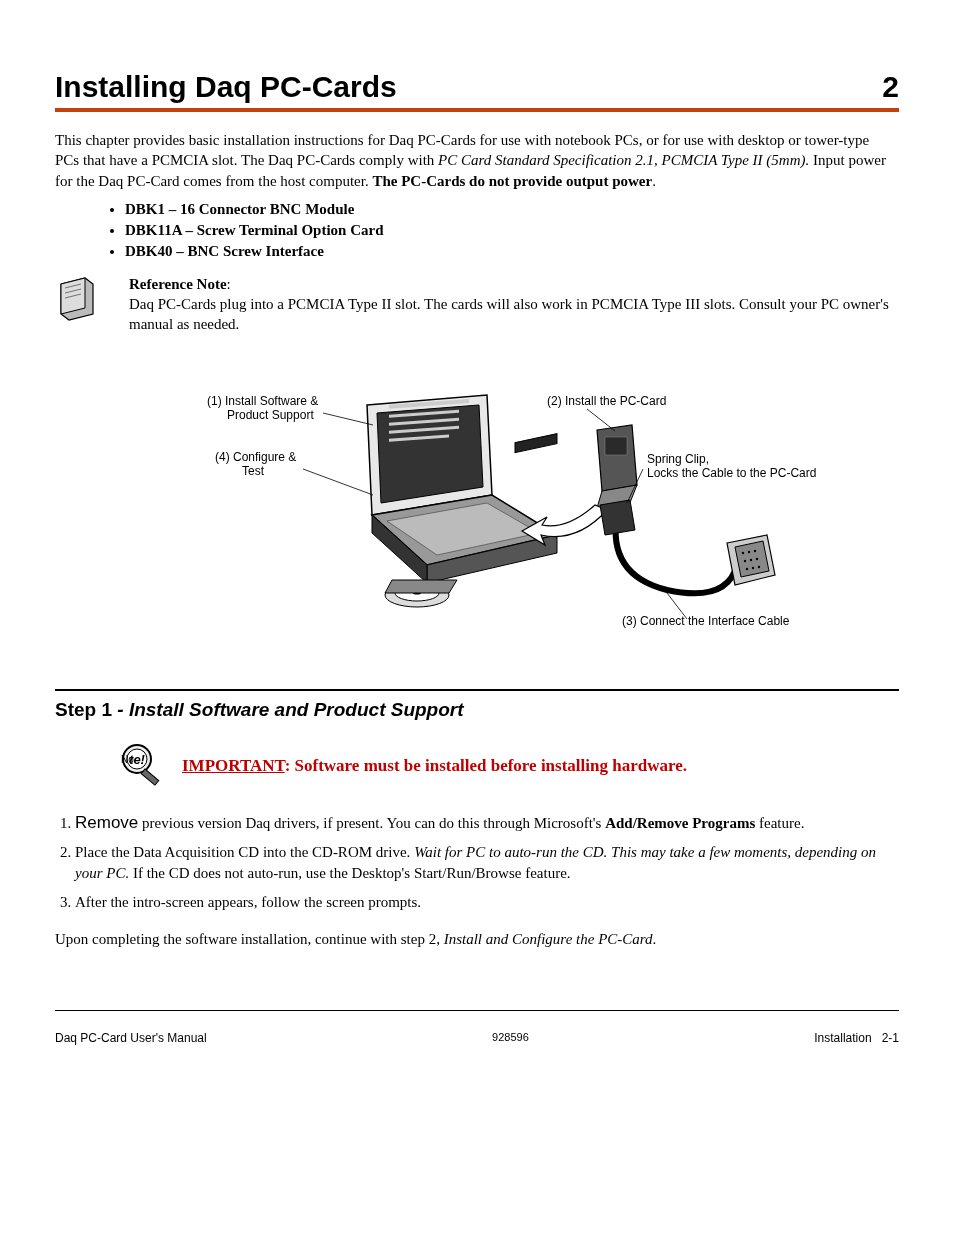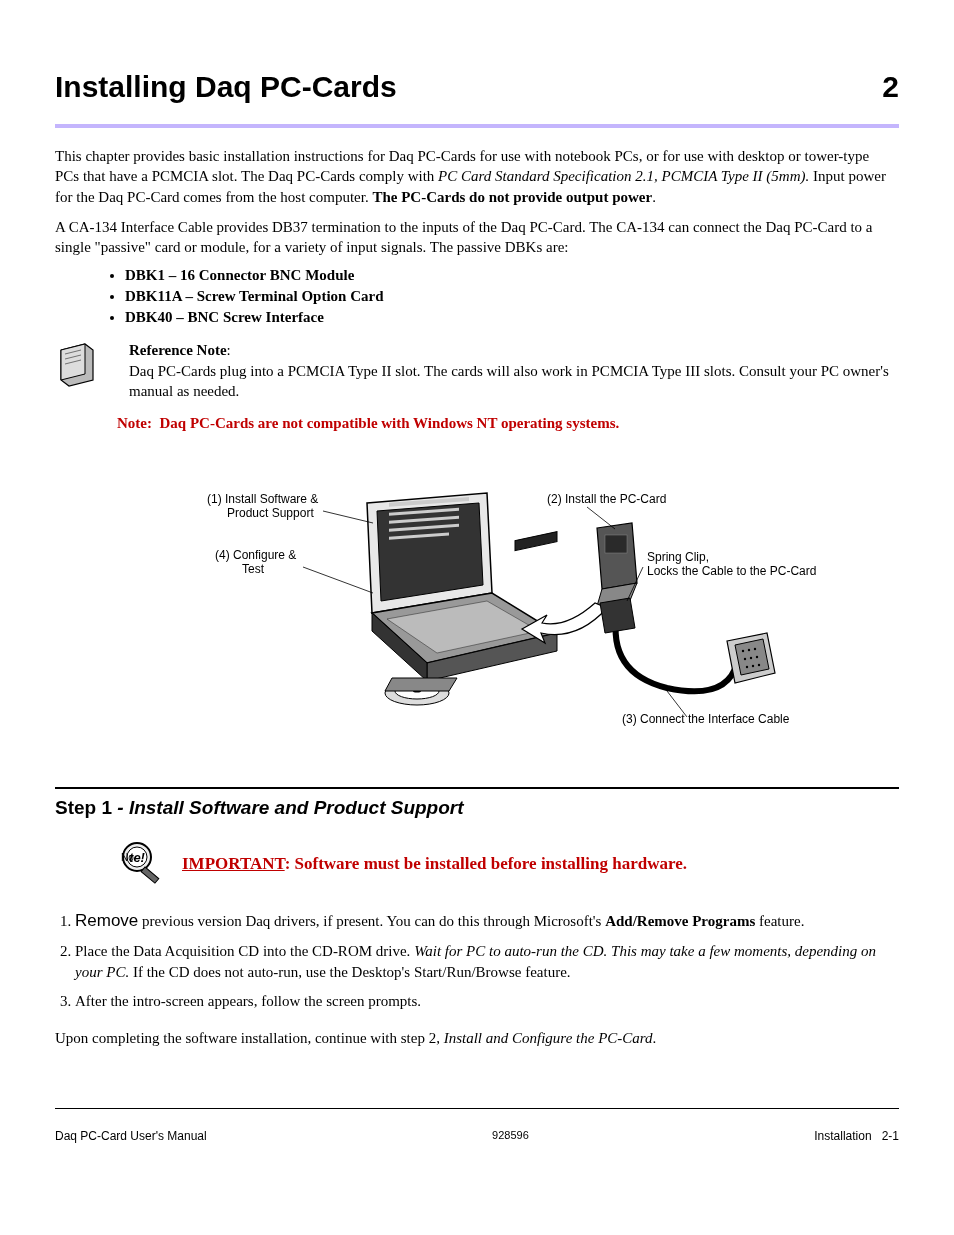--- a/index.html
+++ b/index.html
@@ -9,22 +9,22 @@
     padding: 70px 55px 40px 55px;
     color: #000;
     background: #fff;
     width: 954px;
     box-sizing: border-box;
   }
   .title-row {
     display: flex;
     justify-content: space-between;
     align-items: baseline;
-    border-bottom: 4px solid #c4b5fd;
-    padding-bottom: 20px;
+    border-bottom: 4px solid #c2410c;
+    padding-bottom: 4px;
     margin-bottom: 18px;
   }
   .title {
     font-family: Arial, Helvetica, sans-serif;
     font-size: 30px;
     font-weight: bold;
   }
   .chapnum {
     font-family: Arial, Helvetica, sans-serif;
     font-size: 30px;
@@ -116,44 +116,40 @@
 
 <div class="title-row">
   <div class="title">Installing Daq PC-Cards</div>
   <div class="chapnum">2</div>
 </div>
 
 <div class="body-indent">
   <p>
     <span>This chapter provides basic installation instructions for Daq PC-Cards for use with notebook PCs, or for use with desktop or tower-type PCs that have a PCMCIA slot.  The Daq PC-Cards comply with </span><i>PC Card Standard Specification 2.1, PCMCIA Type II (5mm).</i><span>  Input power for the Daq PC-Card comes from the host computer.  </span><b>The PC-Cards do not provide output power</b><span>.</span>
   </p>
-  <p>A CA-134 Interface Cable provides DB37 termination to the inputs of the Daq PC-Card.  The CA-134 can connect the Daq PC-Card to a single "passive" card or module, for a variety of input signals.  The passive DBKs are:</p>
   <ul class="bullets">
     <li>DBK1 – 16 Connector BNC Module</li>
     <li>DBK11A – Screw Terminal Option Card</li>
     <li>DBK40 – BNC Screw Interface</li>
   </ul>
 
   <div class="refnote-row">
     <svg width="44" height="50" viewBox="0 0 44 50">
       <path d="M6 10 L30 4 L38 10 L38 40 L14 46 L6 40 Z" fill="#bbb" stroke="#000" stroke-width="1.2"></path>
       <path d="M6 10 L30 4 L30 34 L6 40 Z" fill="#ddd" stroke="#000" stroke-width="1"></path>
       <line x1="10" y1="14" x2="26" y2="10" stroke="#555" stroke-width="0.8"></line>
       <line x1="10" y1="19" x2="26" y2="15" stroke="#555" stroke-width="0.8"></line>
       <line x1="10" y1="24" x2="26" y2="20" stroke="#555" stroke-width="0.8"></line>
     </svg>
     <div class="refnote-txt">
       <b><span>Reference Note</span></b>:<br>
       <span>Daq PC-Cards plug into a PCMCIA Type II slot.  The cards will also work in PCMCIA Type III slots.  Consult your PC owner's manual as needed.</span>
     </div>
   </div>
 
-  <p class="rednote" style="margin-left:62px;">
-    <span>Note</span>:&nbsp;&nbsp;<span>Daq PC-Cards are not compatible with Windows NT operating systems.</span>
-  </p>
 </div>
 
 <div class="figure">
   <svg width="700" height="280" viewBox="0 0 700 280">
 
     <text x="80" y="30" class="svg-callout" text-anchor="start"><tspan>(1) Install Software &amp;</tspan></text>
     <text x="100" y="44" class="svg-callout" text-anchor="start"><tspan>Product Support</tspan></text>
     <text x="88" y="86" class="svg-callout" text-anchor="start"><tspan>(4) Configure &amp;</tspan></text>
     <text x="115" y="100" class="svg-callout" text-anchor="start"><tspan>Test</tspan></text>
 

